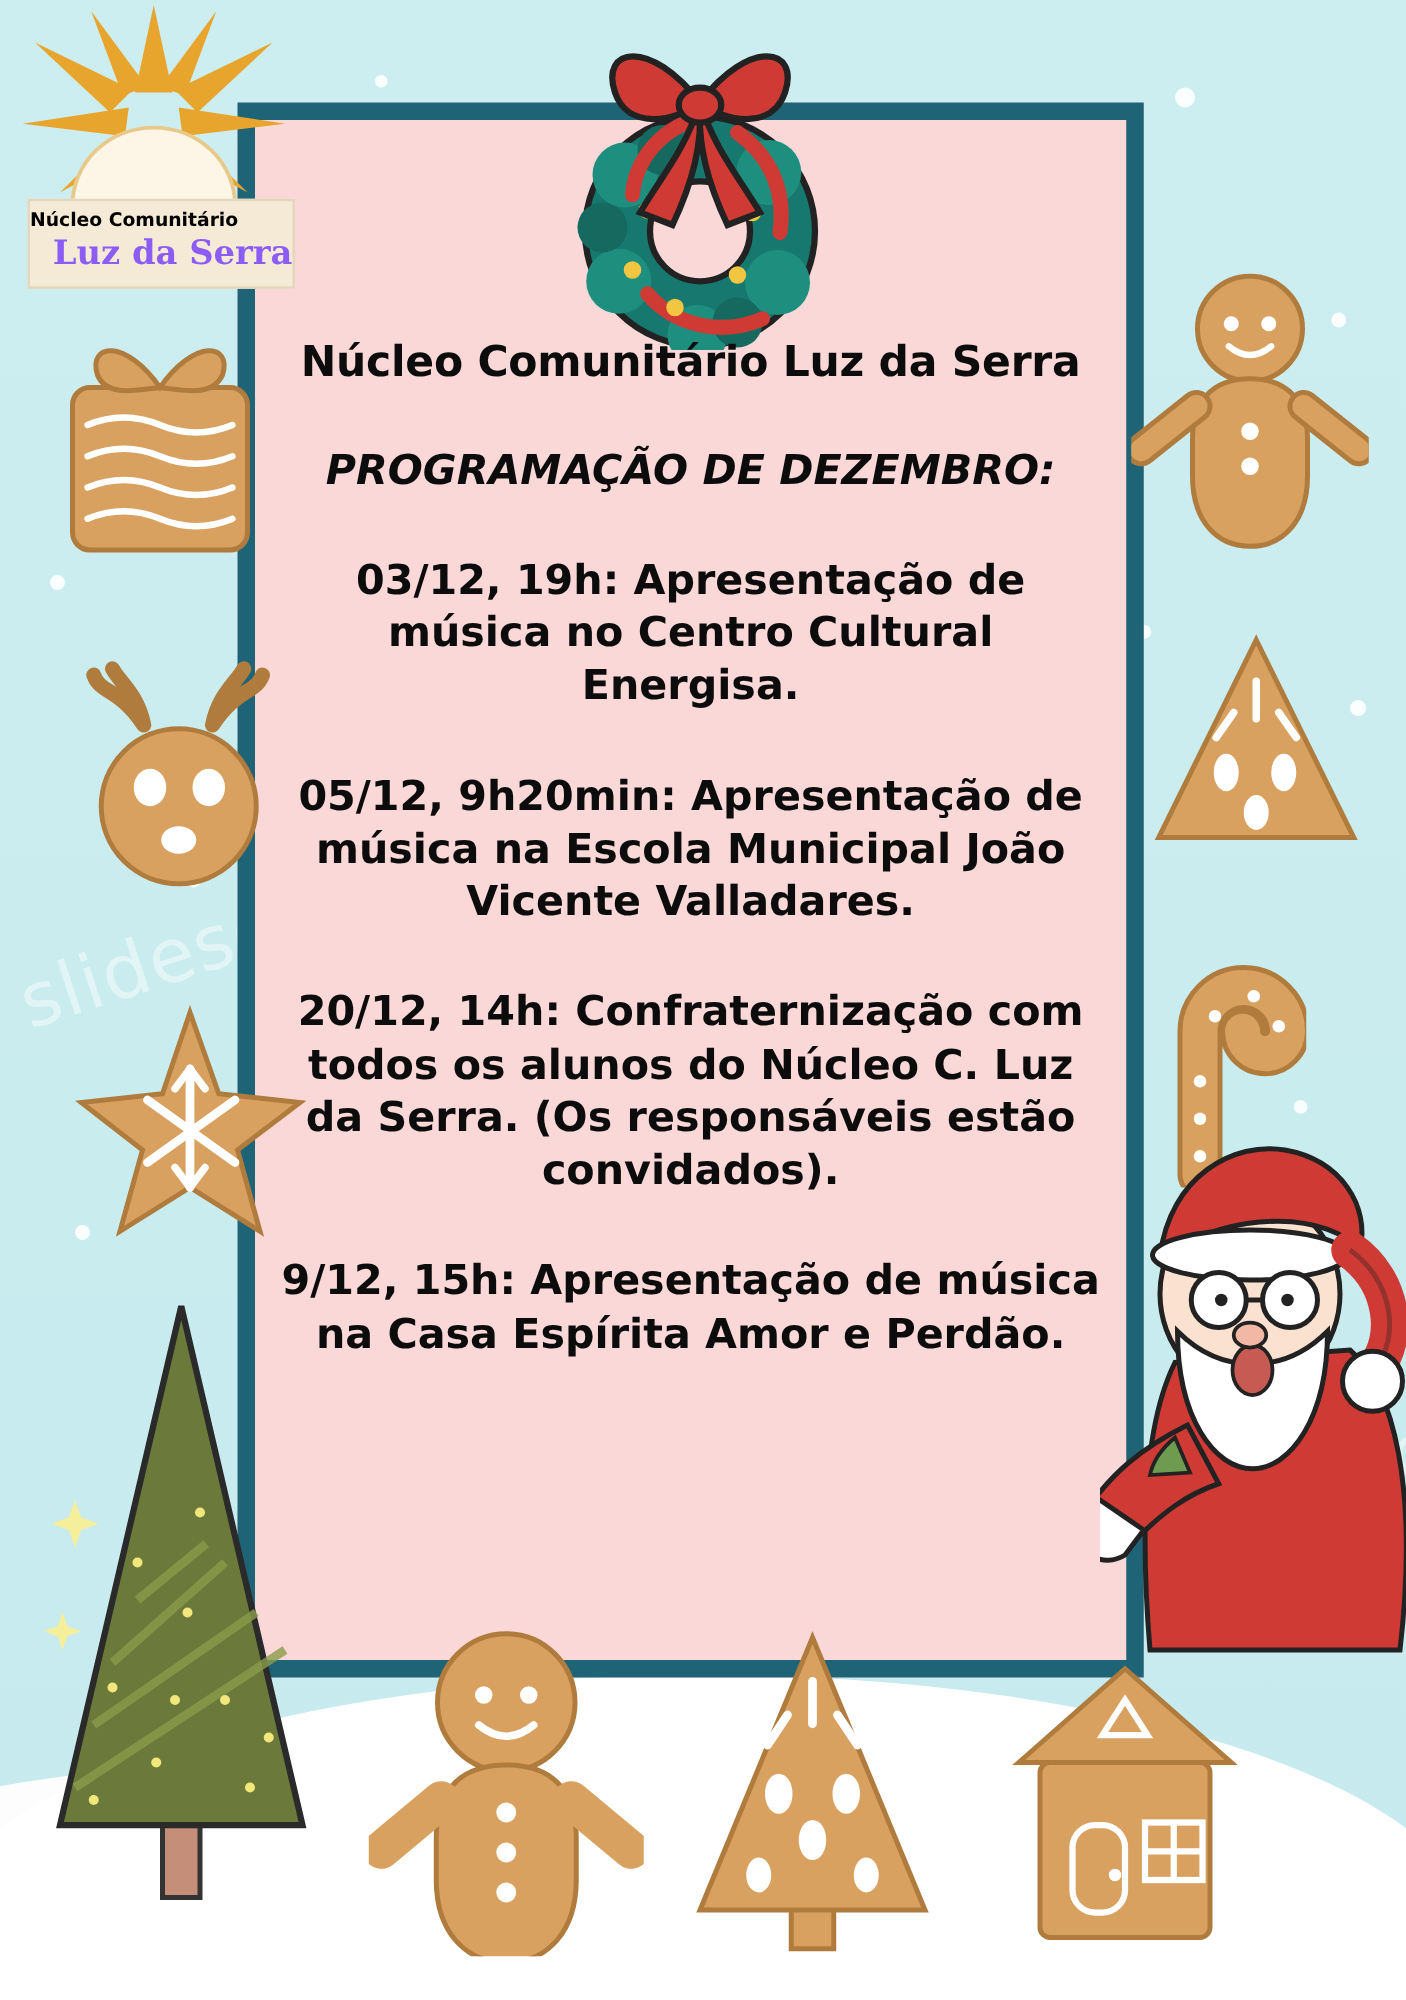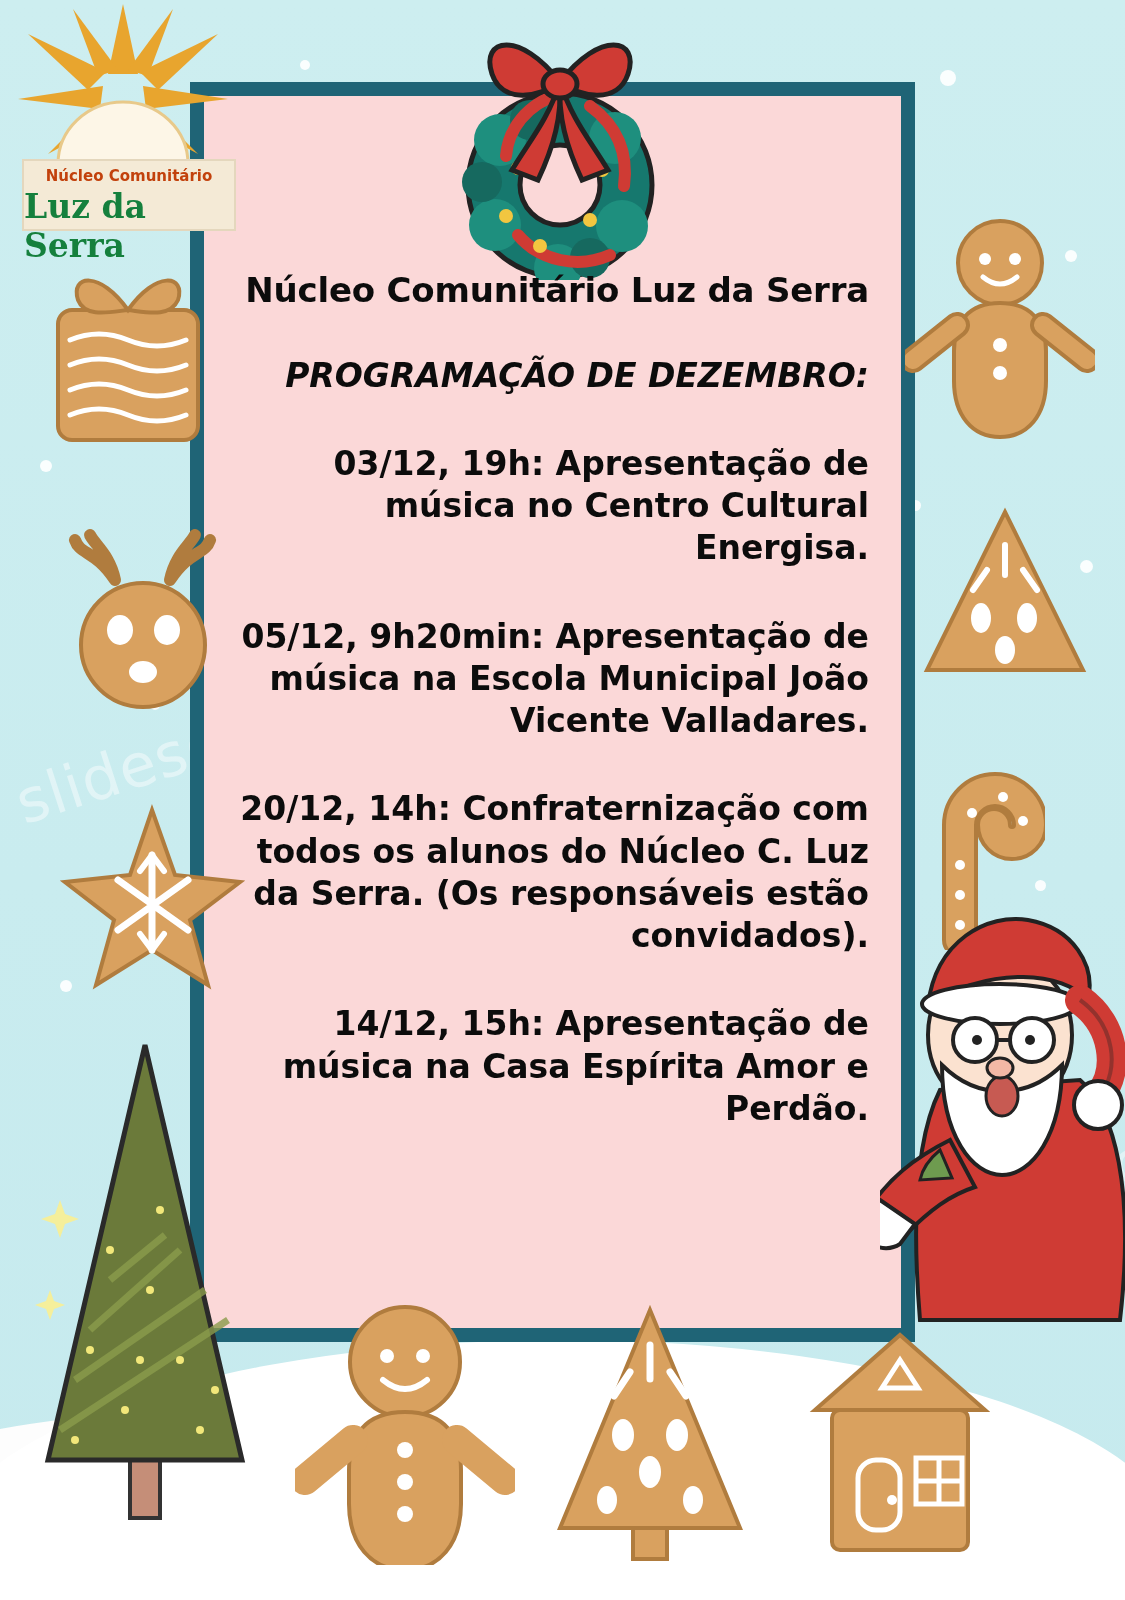--- a/index.html
+++ b/index.html
@@ -47,27 +47,27 @@
     left: 190px;
     top: 82px;
     width: 725px;
     height: 1260px;
     background: #fbd8d8;
     border: 14px solid #1f6476;
     box-sizing: border-box;
   }
   .panel-inner {
     position: absolute;
-    left: 188px;
+    left: 200px;
     top: 100px;
     width: 705px;
     height: 1225px;
     box-sizing: border-box;
     padding: 170px 24px 20px 24px;
-    text-align: right;
+    text-align: center;
     color: #0c0c0c;
   }
   .org-title {
     font-size: 34px;
     font-weight: bold;
     letter-spacing: -0.2px;
     margin: 0 0 46px 0;
     white-space: nowrap;
   }
   .schedule-title {
@@ -105,34 +105,34 @@
     top: 155px;
     width: 210px;
     height: 68px;
     background: #f4ead6;
     border: 2px solid #e4d7bd;
   }
   .logo .l1 {
     position: absolute;
     top: 6px;
     width: 100%;
-    text-align: center;
+    text-align: left;
     font-size: 15px;
     font-weight: bold;
-    color: #c2410c;
+    color: #000000;
     font-family: "DejaVu Sans", sans-serif;
   }
   .logo .l2 {
     position: absolute;
     top: 26px;
     width: 100%;
-    text-align: left;
-    font-size: 33px;
-    font-weight: bold;
-    color: #15803d;
+    text-align: right;
+    font-size: 27px;
+    font-weight: bold;
+    color: #8b5cf6;
     font-family: "DejaVu Serif", serif;
   }
 
   
   .wreath { position: absolute; left: 440px; top: 20px; width: 240px; height: 260px; }
 
   
   .cookie { position: absolute; }
   .tree-deco { position: absolute; left: 30px; top: 1030px; width: 230px; height: 500px; }
   .santa { position: absolute; left: 880px; top: 900px; width: 245px; height: 430px; }
@@ -376,16 +376,16 @@
     <path d="M120 62 C132 100 150 120 168 150 l-26 10 c-16 -34 -24 -64 -22 -98z" fill="#cf3b34" stroke="#222" stroke-width="5"></path>
     <ellipse cx="120" cy="64" rx="17" ry="14" fill="#cf3b34" stroke="#222" stroke-width="5"></ellipse>
   </svg>
 
   <div class="panel-inner">
     <div class="org-title">Núcleo Comunitário Luz da Serra</div>
     <div class="schedule-title">PROGRAMAÇÃO DE DEZEMBRO:</div>
     <div class="item">03/12, 19h: Apresentação de música no Centro Cultural Energisa.</div>
     <div class="item">05/12, 9h20min: Apresentação de música na Escola Municipal João Vicente Valladares.</div>
     <div class="item">20/12, 14h: Confraternização com todos os alunos do Núcleo C. Luz da Serra. (Os responsáveis estão convidados).</div>
-    <div class="item">14/12, 15h: Apresentação de música na Casa Espírita Amor e Perdão.</div>
+    <div class="item">9/12, 15h: Apresentação de música na Casa Espírita Amor e Perdão.</div>
   </div>
 
 </div>
 
 </body></html>

